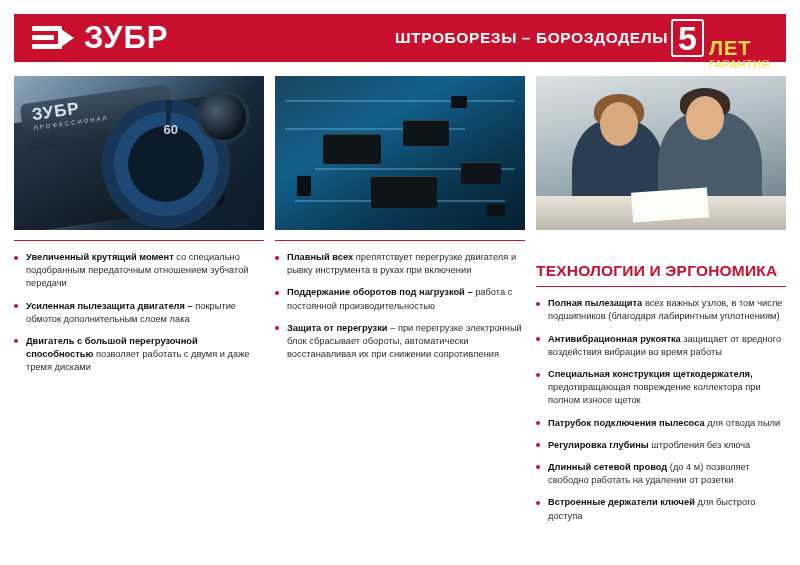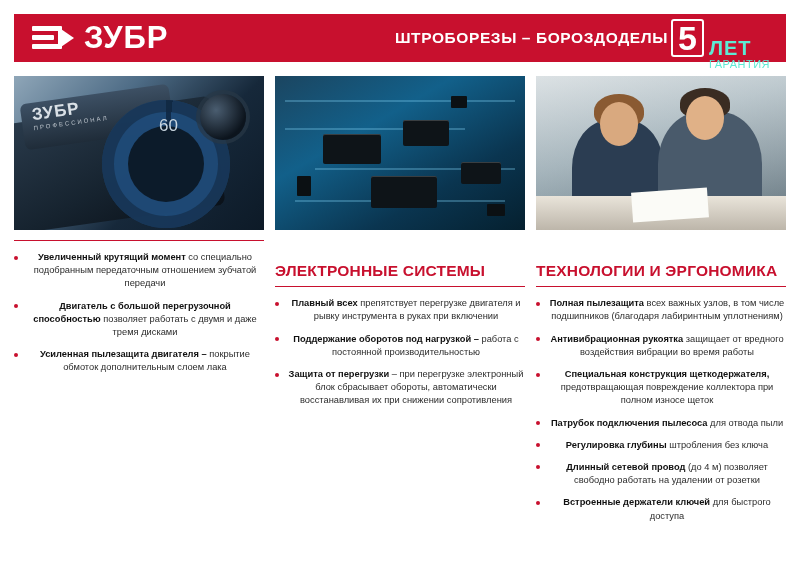--- a/index.html
+++ b/index.html
@@ -44,21 +44,21 @@
     font-size: 15.5px; font-weight: bold; letter-spacing: 0.6px;
   }
   .warranty {
     width: 118px; height: 48px; display:flex; align-items:center;
     justify-content:flex-end; padding-right: 16px; gap: 5px;
   }
   .warranty-num {
     color:#fff; font-size: 34px; font-weight: bold; line-height: 34px;
     border: 2px solid #fff; padding: 0 5px; border-radius: 3px;
   }
-  .warranty-words { color:#5eead4; line-height: 1.05; margin-top: 32px; }
+  .warranty-words { color:#fde047; line-height: 1.05; margin-top: 32px; }
   .warranty-years { font-size: 20px; font-weight: bold; letter-spacing: 1px;}
   .warranty-label { font-size: 11px; letter-spacing: 0.5px; }
 
   
   .photos { position:absolute; left: 14px; top: 76px; width: 772px; height: 154px;
             display:flex; gap: 11px; }
   .photo { width: 250px; height: 154px; position: relative; overflow: hidden; }
 
   
   .ph1 { background: linear-gradient(135deg,#8fa6b8 0%, #4e6c86 32%, #16283a 62%, #0d1a27 100%); }
@@ -84,21 +84,21 @@
   }
   .ph1 .disc-in {
     position:absolute; right: 60px; bottom: 28px; width: 76px; height: 76px;
     border-radius:50%; background:#0c1b2a;
   }
   .ph1 .knob {
     position:absolute; right: 18px; top: 18px; width: 46px; height: 46px;
     border-radius:50%; background: radial-gradient(circle at 35% 35%,#4a5d70,#0c141d 70%);
     box-shadow: 0 0 0 4px rgba(40,55,70,.7);
   }
-  .ph1 .num { position:absolute; right: 86px; top: 40px; color:#c9d6e0; font-size: 17px; font-weight:normal;}
+  .ph1 .num { position:absolute; right: 86px; top: 46px; color:#c9d6e0; font-size: 13px; font-weight:bold;}
 
   
   .ph2 { background: linear-gradient(150deg,#1b4560 0%, #12608a 35%, #0a3550 70%, #05202f 100%); }
   .ph2 .trace { position:absolute; background: rgba(120,200,235,.35); height:2px; }
   .ph2 .chip {
     position:absolute; background:#0e1418; border-radius: 2px;
     box-shadow: inset 0 1px 0 rgba(255,255,255,.18);
   }
   .ph2 .cap {
     position:absolute; background:#0b1013; border-radius: 1px;
@@ -128,21 +128,21 @@
   .cols { position:absolute; left: 14px; top: 240px; width: 772px; display:flex; gap: 11px; }
   .col { width: 250px; }
   .col-title {
     color:#c8102e; font-size: 15.5px; font-weight: bold; line-height: 1.18;
     letter-spacing: .2px; padding-bottom: 6px;
   }
   .col-rule { border-bottom: 1.5px solid #c8102e; margin-bottom: 10px; }
   .c1 .col-title { padding-top: 0; }
   .c2 .col-title, .c3 .col-title { padding-top: 22px; }
 
-  ul.feats { list-style:none;text-align:center; }
+  ul.feats { list-style:none; }
   ul.feats li {
     position: relative; padding-left: 12px; margin-bottom: 9px;
     font-size: 9.3px; line-height: 1.42; color: #2b2b2b;
   }
   ul.feats li::before {
     content:""; position:absolute; left: 0; top: 4.5px;
     width: 4px; height: 4px; background:#c8102e; border-radius: 50%;
   }
   ul.feats li b { font-weight: bold; color:#111; }
 </style>
@@ -213,29 +213,26 @@
     </div>
 
   </div>
 
   <div class="cols">
 
     <div class="col c1">
       <div class="col-rule"></div>
       <ul class="feats">
         <li><b>Увеличенный крутящий момент</b><span> со специально подобранным передаточным отношением зубчатой передачи</span></li>
+        <li><b>Усиленная пылезащита двигателя –</b><span> покрытие обмоток дополнительным слоем лака</span></li>
         <li><b>Двигатель с большой перегрузочной способностью</b><span> позволяет работать с двумя и даже тремя дисками</span></li>
-        <li><b>Усиленная пылезащита двигателя –</b><span> покрытие обмоток дополнительным слоем лака</span></li>
       </ul>
     </div>
 
     <div class="col c2">
-      <div class="col-title">
-        <div>ЭЛЕКТРОННЫЕ СИСТЕМЫ</div>
-      </div>
       <div class="col-rule"></div>
       <ul class="feats">
         <li><b>Плавный всех</b><span> препятствует перегрузке двигателя и рывку инструмента в руках при включении</span></li>
         <li><b>Поддержание оборотов под нагрузкой –</b><span> работа с постоянной производительностью</span></li>
         <li><b>Защита от перегрузки</b><span> – при перегрузке электронный блок сбрасывает обороты, автоматически восстанавливая их при снижении сопротивления</span></li>
       </ul>
     </div>
 
     <div class="col c3">
       <div class="col-title">

